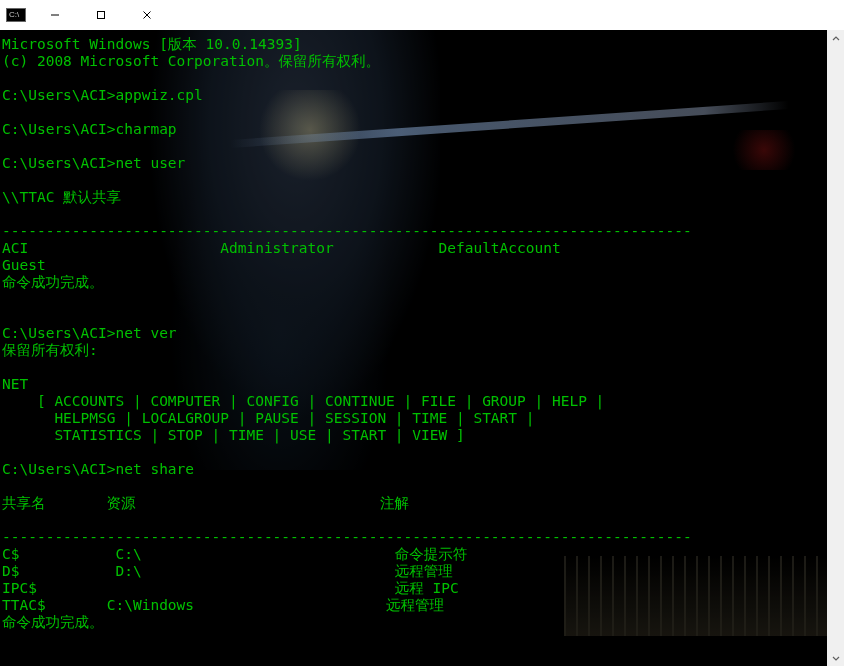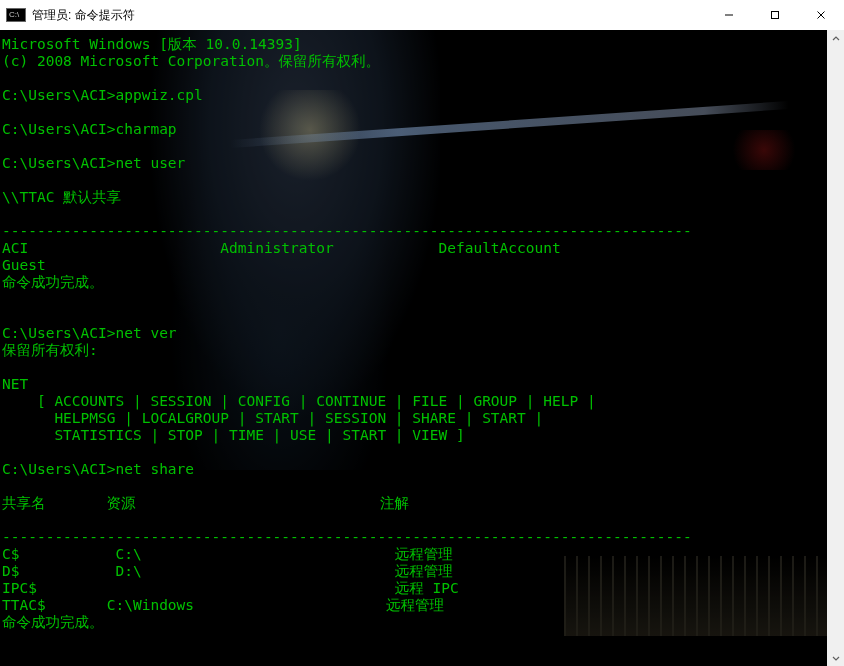--- a/index.html
+++ b/index.html
@@ -35,21 +35,20 @@
     font-family:"NSimSun","SimSun","Consolas",monospace;font-size:14.5px;line-height:17px;
     color:#00C000;}
   svg.ico{width:10px;height:10px;}
 </style>
 </head>
 <body>
 
 <div class="window">
   <div class="titlebar">
     <div class="titlebar-icon">C:\</div>
-    <div class="titlebar-text">管理员: 命令提示符</div>
     <div class="winbtns">
       <div class="winbtn">
         <svg class="ico" viewBox="0 0 10 10">
             <line x1="1" y1="5" x2="9" y2="5" stroke="#000" stroke-width="1"></line>
           </svg>
       </div>
       <div class="winbtn">
         <svg class="ico" viewBox="0 0 10 10">
             <rect x="1.5" y="1.5" width="7" height="7" fill="none" stroke="#000" stroke-width="1"></rect>
           </svg>
@@ -86,30 +85,30 @@
 <span>-------------------------------------------------------------------------------</span>
 <span>ACI                      Administrator            DefaultAccount</span>
 <span>Guest</span>
 <span>命令成功完成。</span>
 <span></span>
 <span></span>
 <span>C:\Users\ACI&gt;net ver</span>
 <span>保留所有权利:</span>
 <span></span>
 <span>NET</span>
-<span>    [ ACCOUNTS | SESSION | CONFIG | CONTINUE | FILE | GROUP | HELP |</span>
-<span>      HELPMSG | LOCALGROUP | START | SESSION | SHARE | START |</span>
+<span>    [ ACCOUNTS | COMPUTER | CONFIG | CONTINUE | FILE | GROUP | HELP |</span>
+<span>      HELPMSG | LOCALGROUP | PAUSE | SESSION | TIME | START |</span>
 <span>      STATISTICS | STOP | TIME | USE | START | VIEW ]</span>
 <span></span>
 <span>C:\Users\ACI&gt;net share</span>
 <span></span>
 <span>共享名       资源                            注解</span>
 <span></span>
 <span>-------------------------------------------------------------------------------</span>
-<span>C$           C:\                             远程管理</span>
+<span>C$           C:\                             命令提示符</span>
 <span>D$           D:\                             远程管理</span>
 <span>IPC$                                         远程 IPC</span>
 <span>TTAC$       C:\Windows                      远程管理</span>
 <span>命令成功完成。</span>
 <span></span>
 <span></span>
 <span>C:\Users\ACI&gt;</span></div>
 
     <div class="scrollbar">
       <div class="scroll-up">

